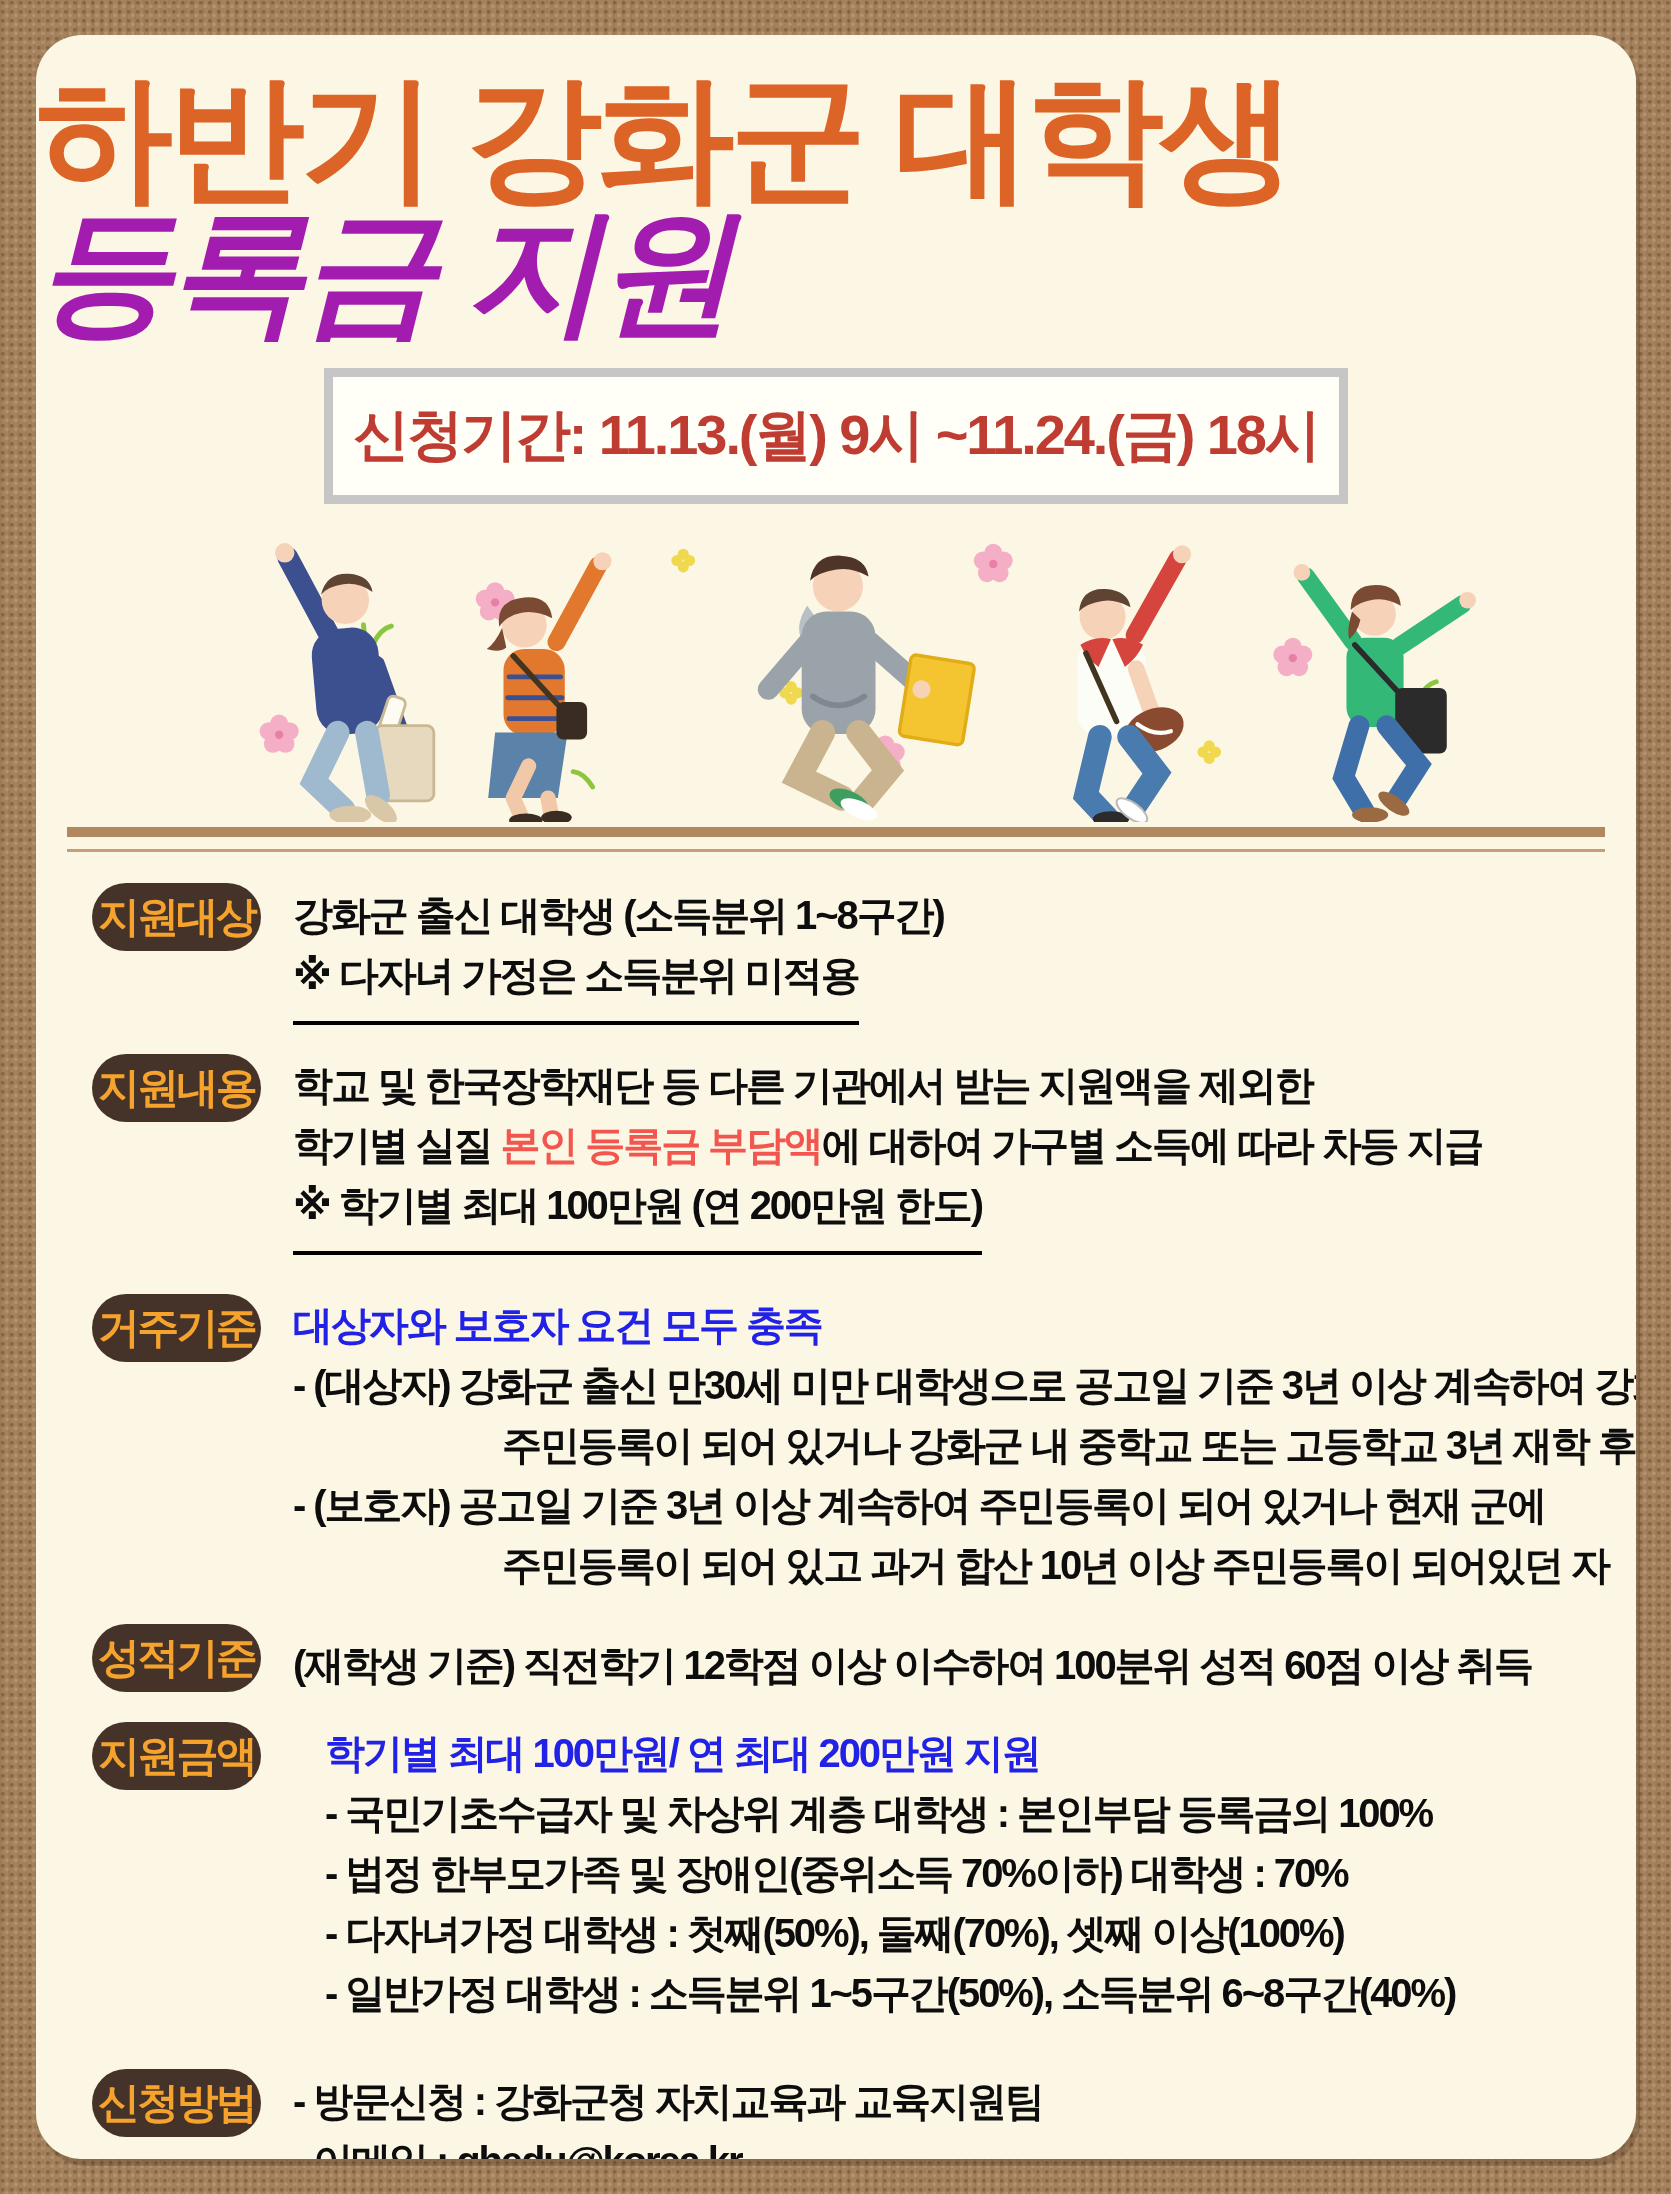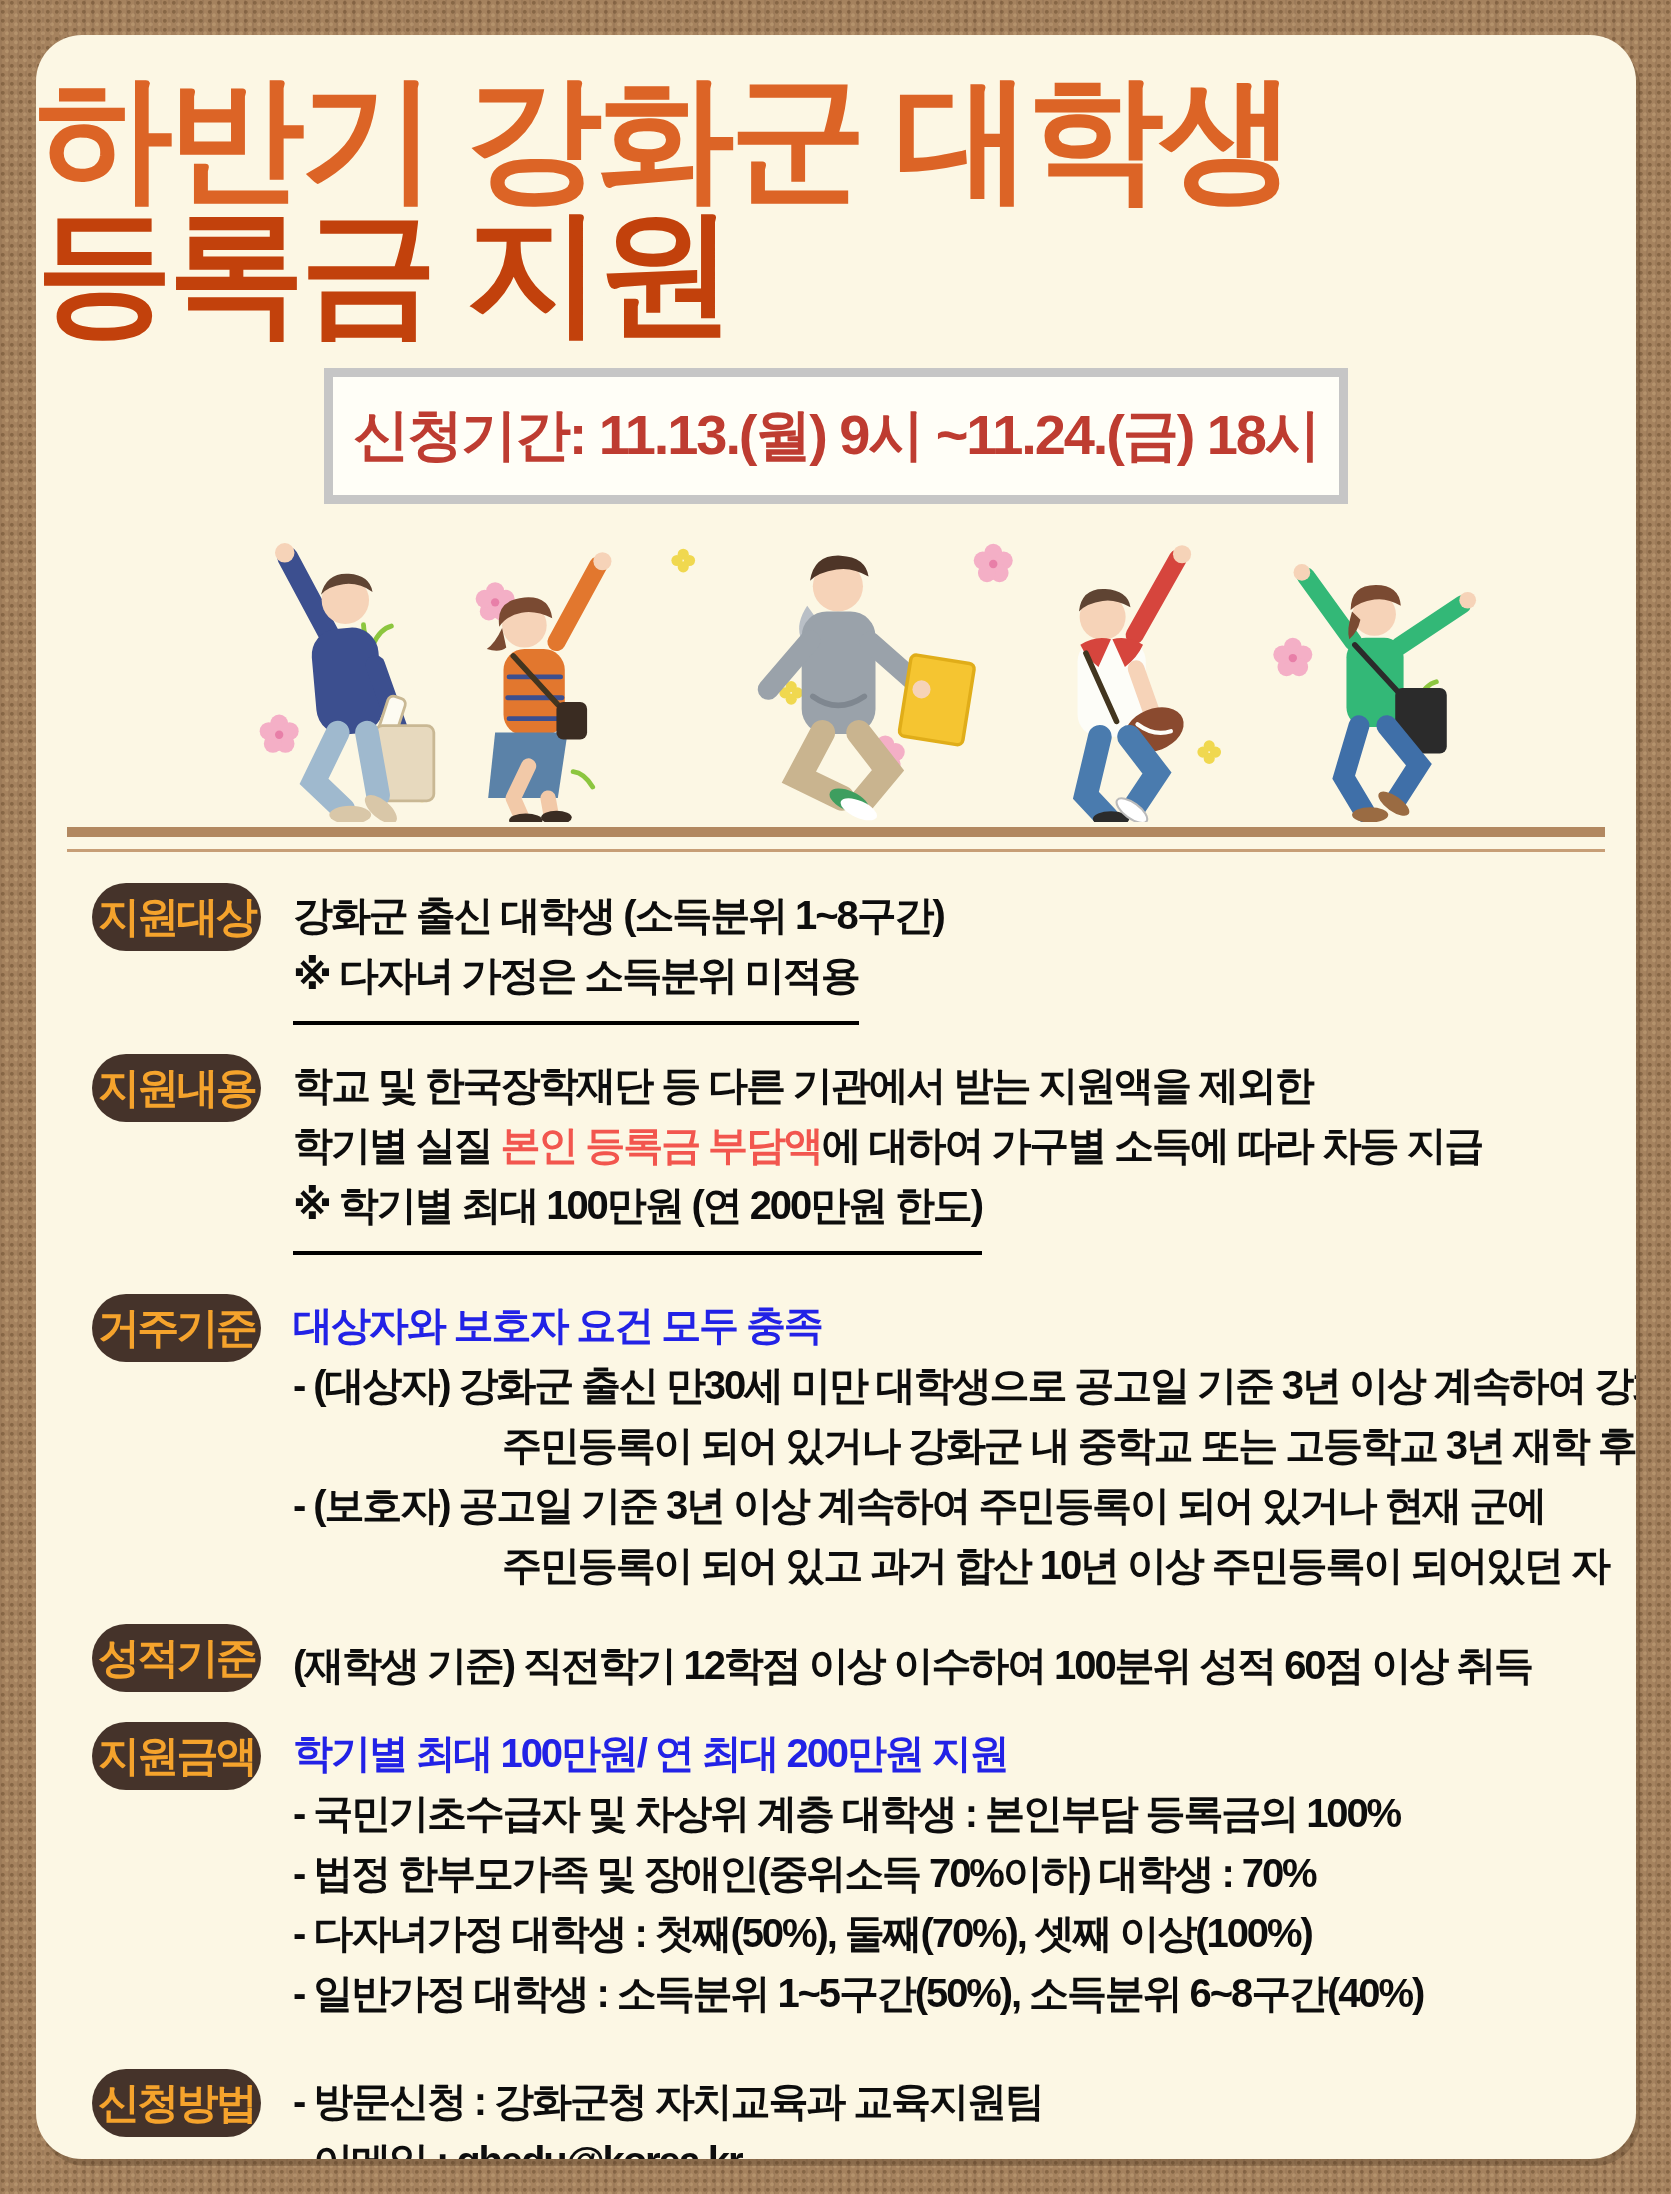--- a/index.html
+++ b/index.html
@@ -17,21 +17,21 @@
     position:absolute;left:36px;top:35px;right:36px;bottom:35px;
     background:#FCF7E4;border-radius:46px;
     box-shadow:4.2px 7px 0 rgba(60,40,20,.25);
     overflow:hidden;
   }
   .title{
     font-weight:bold;line-height:1.02;
     letter-spacing:-4.9px;margin-top:33px;
   }
   .title .l1{font-size:137px;color:#DC6426;display:block;}
-  .title .l2{font-size:137px;color:#c2410c;display:block;margin-top:-5.6px;}
+  .title .l2{font-size:137px;color:#a21caf;display:block;margin-top:-5.6px;font-style:italic;}
   .period-box{
     width:1024px;margin:26.5px auto 0;
     border:9.8px solid #C6C6C6;background:#FFFEF7;
     text-align:center;padding:21px 7px;box-sizing:border-box;
   }
   .period-box span{
     color:#BE3C31;font-size:56px;font-weight:bold;letter-spacing:-2.1px;
   }
   .illustration{display:block;margin:18px auto 0;}
   .divider-thick{height:10.4px;background:#B28860;margin:4.2px 31px 0 31px;}
@@ -49,21 +49,21 @@
     letter-spacing:-2.1px;line-height:1.5;white-space:nowrap;
   }
   .indent1{padding-left:209px;}
   .underline{border-bottom:4.9px solid #000;padding-bottom:16px;display:inline-block;}
   .red{color:#F2564E;}
   .blue{color:#2222E6;}
   .m-target{margin-bottom:29px;}
   .m-content{margin-bottom:39px;}
   .m-residence{margin-bottom:29px;}
   .m-grade{margin-bottom:18px;}
-  .m-amount{margin-bottom:46px;}
+  .m-amount{margin-bottom:46px;gap:32px;}
   .m-apply{margin-bottom:16px;}
 </style>
 </head>
 <body>
 
 <div class="card">
 
   <div class="title">
     <span class="l1">하반기 강화군 대학생</span>
     <span class="l2">등록금 지원</span>

